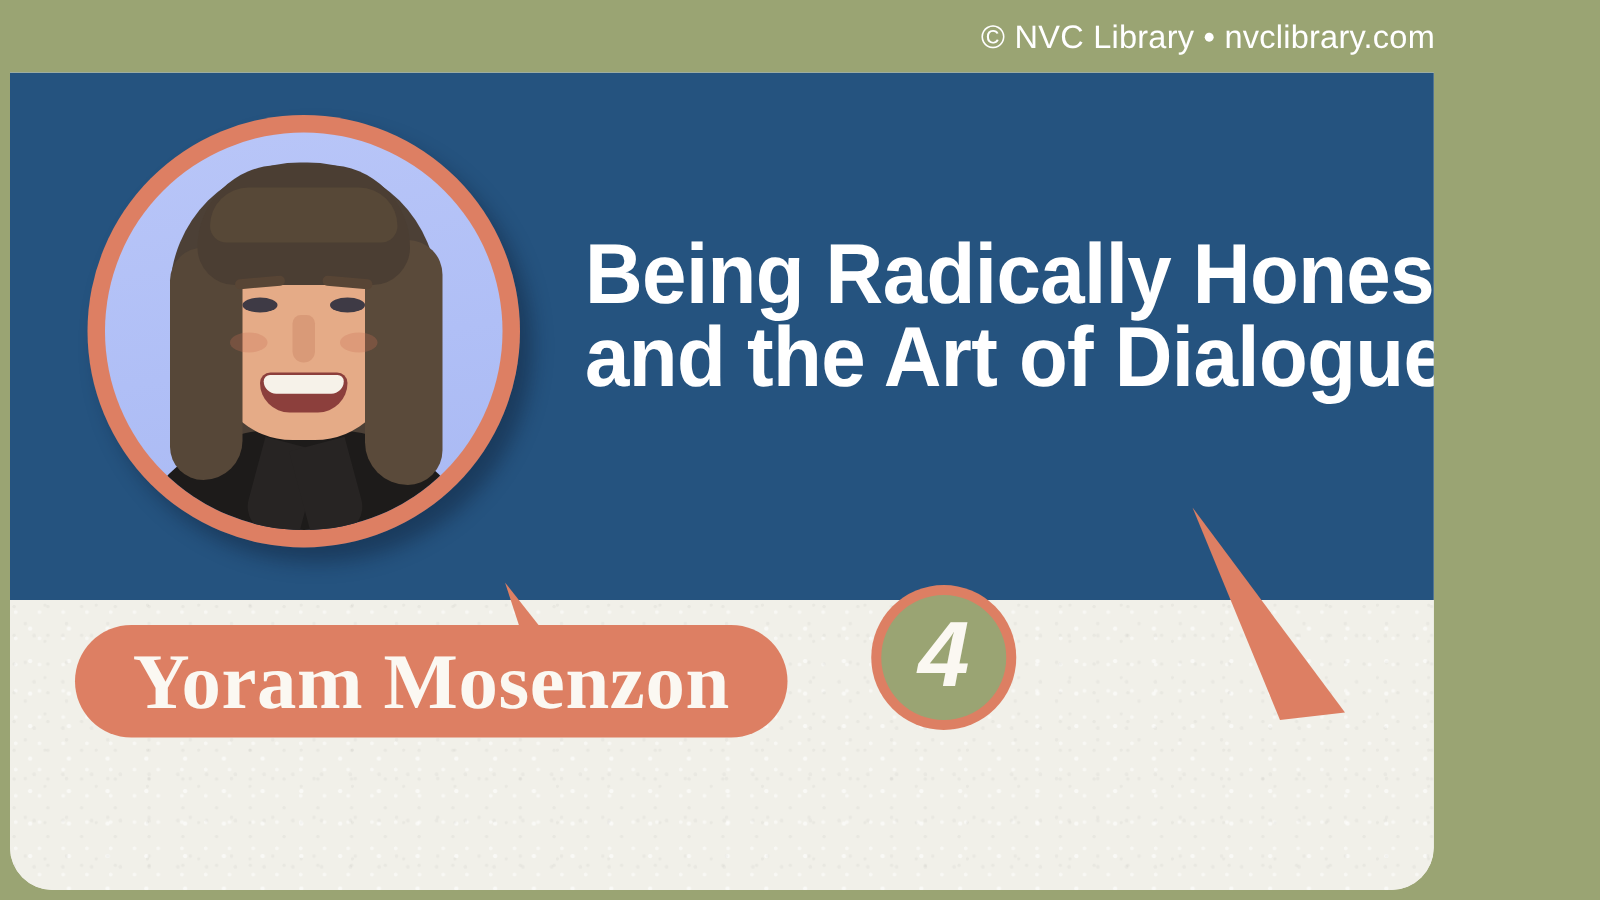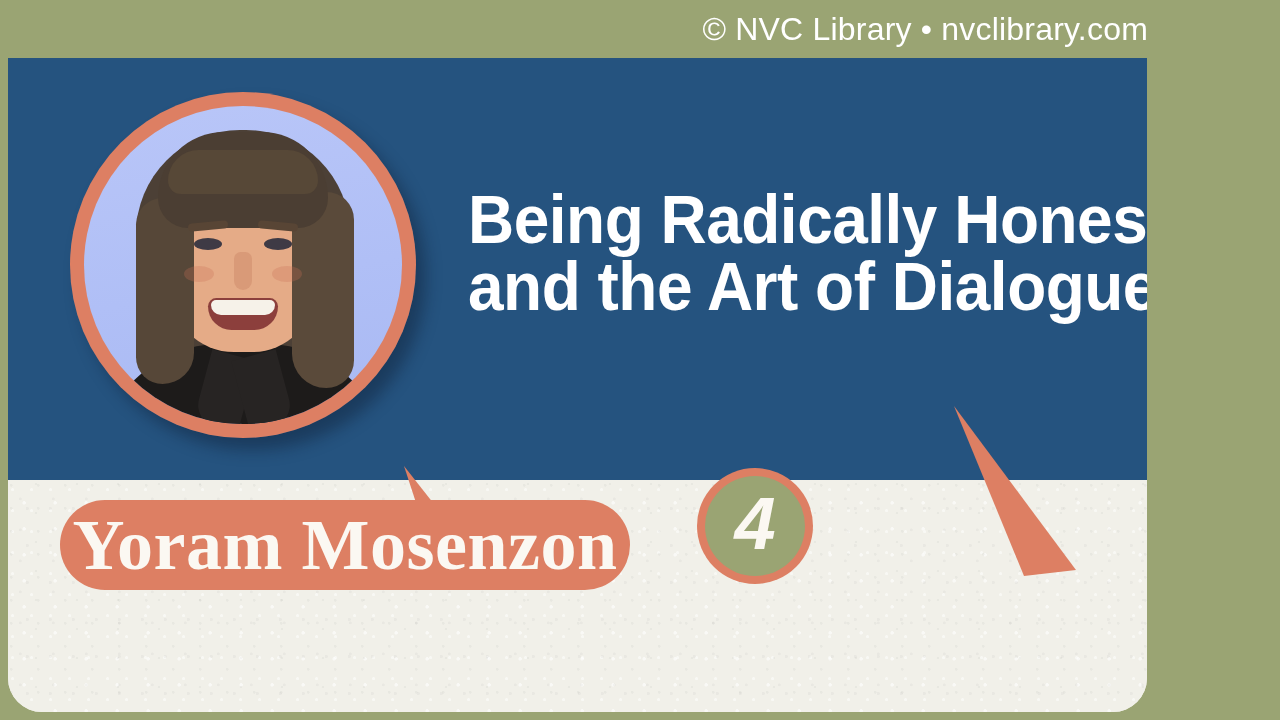--- a/index.html
+++ b/index.html
@@ -29,21 +29,21 @@
     height: 58px;
     display: flex;
     align-items: center;
     justify-content: flex-end;
     padding-right: 132px;
     box-sizing: border-box;
     z-index: 40;
   }
   #copyright-text {
     color: #ffffff;
-    font-size: 32px;
+    font-size: 26px;
     font-family: "Liberation Sans", sans-serif;
     letter-spacing: 0.2px;
     white-space: nowrap;
   }
 
   
   #content-card {
     position: absolute;
     left: 8px;
     top: 58px;
@@ -219,21 +219,21 @@
     border-radius: 45px;
     display: flex;
     align-items: center;
     justify-content: center;
     z-index: 22;
   }
   #speaker-name {
     color: #fbf8f2;
     font-family: "Liberation Serif", serif;
     font-weight: bold;
-    font-size: 72px;
+    font-size: 63px;
     letter-spacing: 0.5px;
     white-space: nowrap;
   }
 
   
   #session-pill {
     position: absolute;
     left: 756px;
     top: 442px;
     width: 446px;

